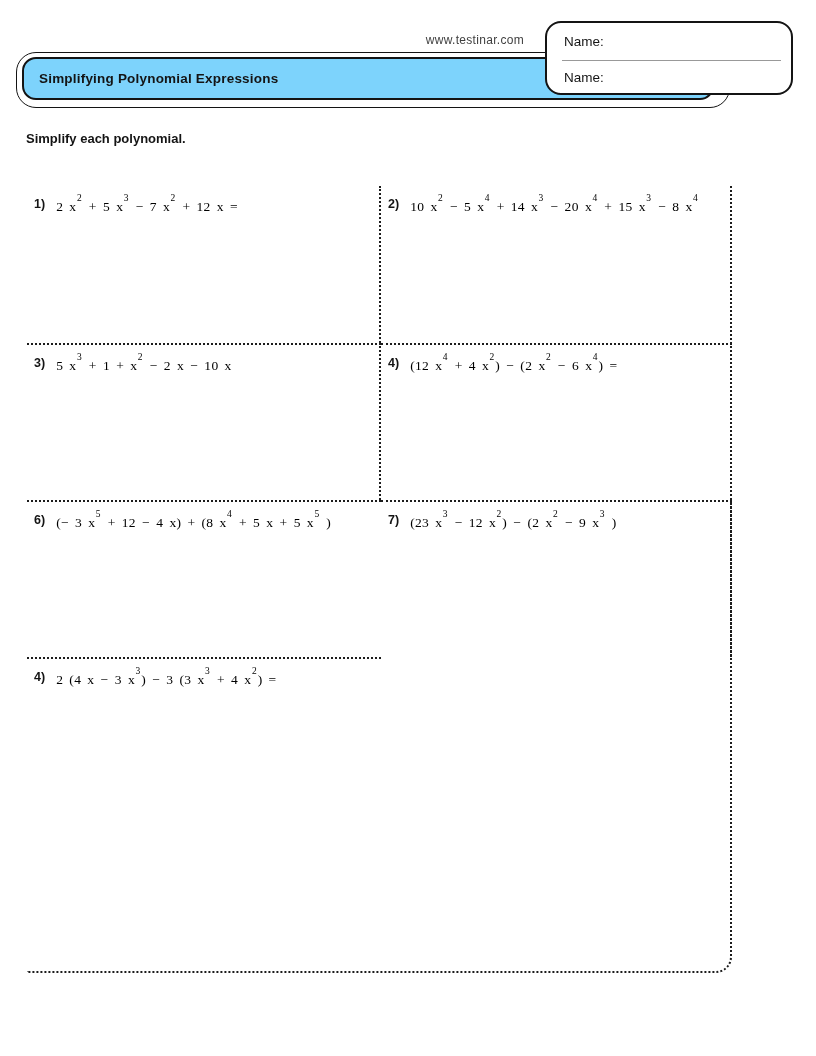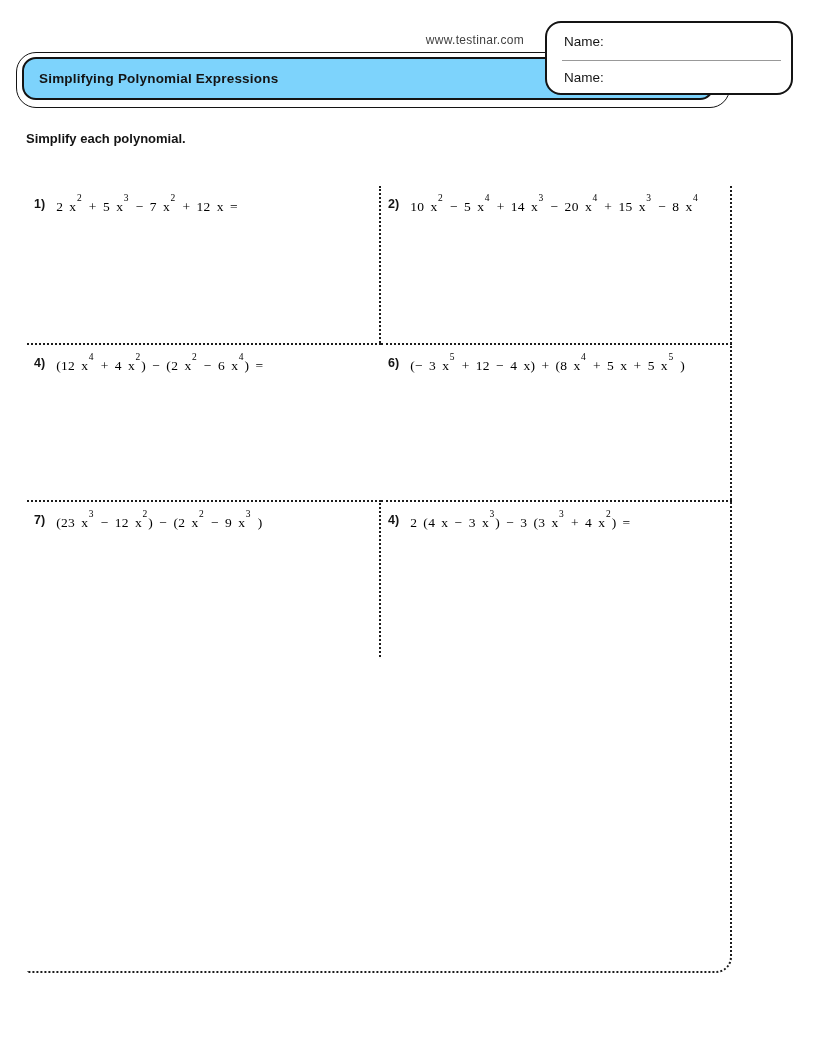--- a/index.html
+++ b/index.html
@@ -155,19 +155,20 @@
     <span class="field-label name-label">Name:</span>
     <div class="name-line"></div>
     <span class="field-label date-label">Name:</span>
   </div>
 
   <div class="instruction">Simplify each polynomial.</div>
 
   <div class="problems-grid">
       <div class="cell left"><span class="pnum">1)</span><span class="expr">2 x<sup>2</sup> + 5 x<sup>3</sup> − 7 x<sup>2</sup> + 12 x =</span></div>
       <div class="cell right"><span class="pnum">2)</span><span class="expr">10 x<sup>2</sup> − 5 x<sup>4</sup> + 14 x<sup>3</sup> − 20 x<sup>4</sup> + 15 x<sup>3</sup> − 8 x<sup>4</sup></span></div>
+      <div class="cell left rowline"><span class="pnum">3)</span><span class="expr">5 x<sup>3</sup> + 1 + x<sup>2</sup> − 2 x − 10 x</span></div>
       <div class="cell right rowline"><span class="pnum">4)</span><span class="expr">(12 x<sup>4</sup> + 4 x<sup>2</sup>) − (2 x<sup>2</sup> − 6 x<sup>4</sup>) =</span></div>
       <div class="cell right rowline"><span class="pnum">6)</span><span class="expr">(− 3 x<sup>5</sup> + 12 − 4 x) + (8 x<sup>4</sup> + 5 x + 5 x<sup>5</sup> )</span></div>
       <div class="cell left rowline"><span class="pnum">7)</span><span class="expr">(23 x<sup>3</sup> − 12 x<sup>2</sup>) − (2 x<sup>2</sup> − 9 x<sup>3</sup> )</span></div>
       <div class="cell right rowline"><span class="pnum">4)</span><span class="expr">2 (4 x − 3 x<sup>3</sup>) − 3 (3 x<sup>3</sup> + 4 x<sup>2</sup>) =</span></div>
     </div>
 
 </div>
 
 </body></html>

